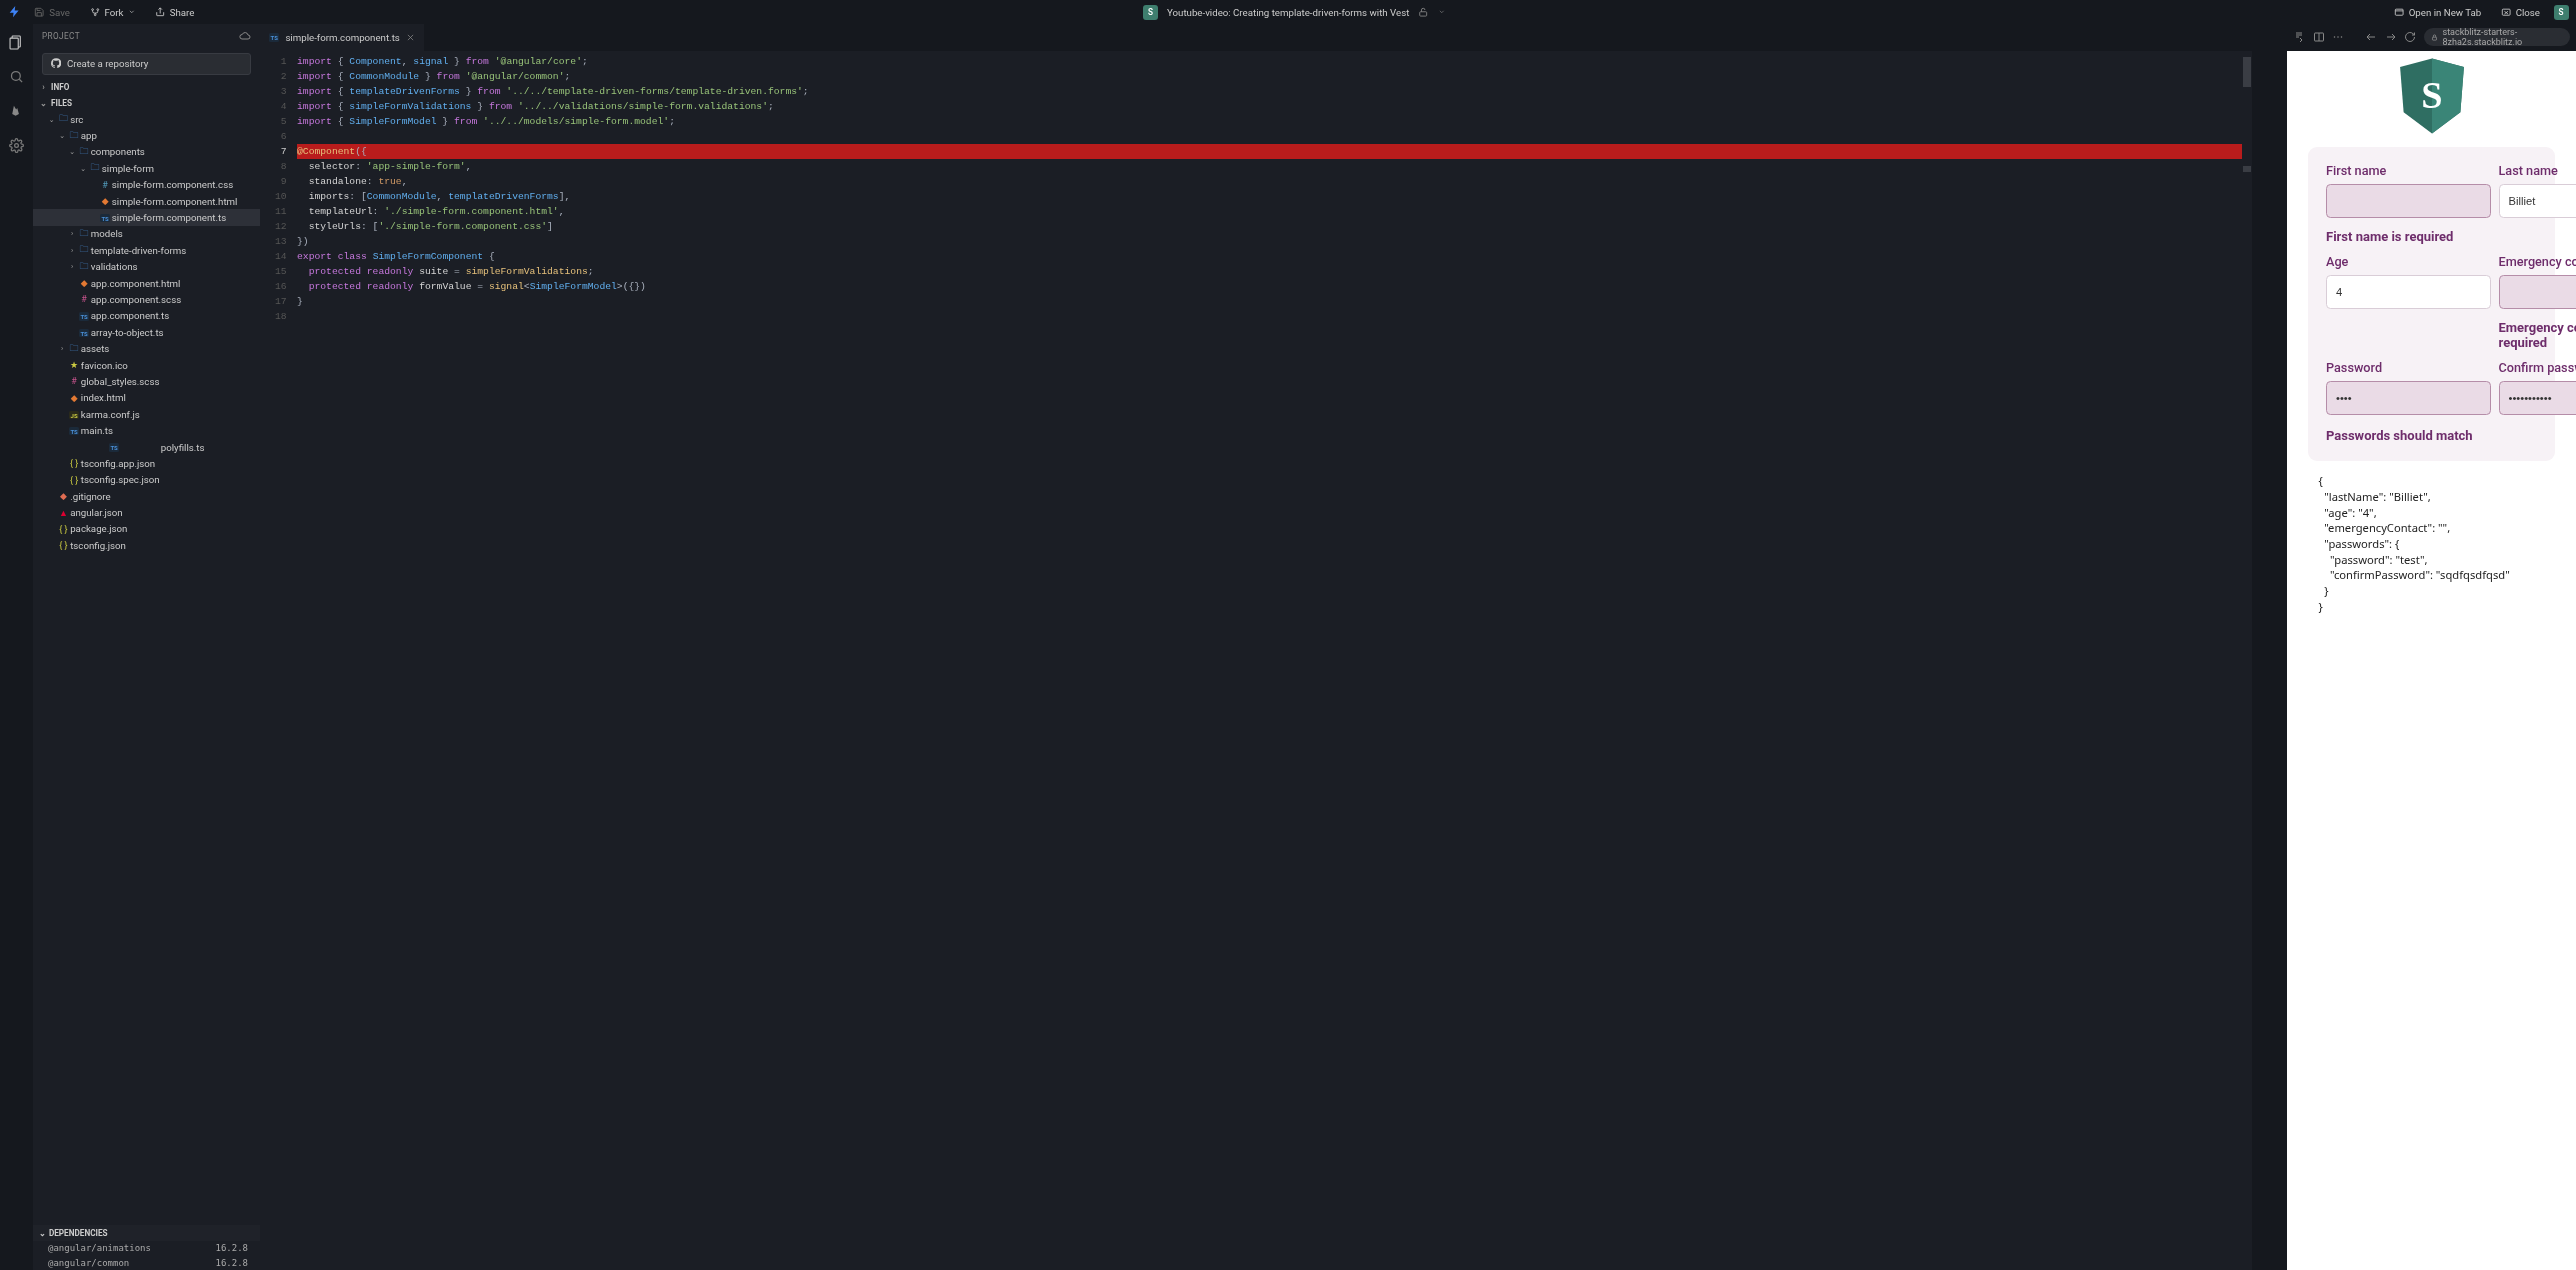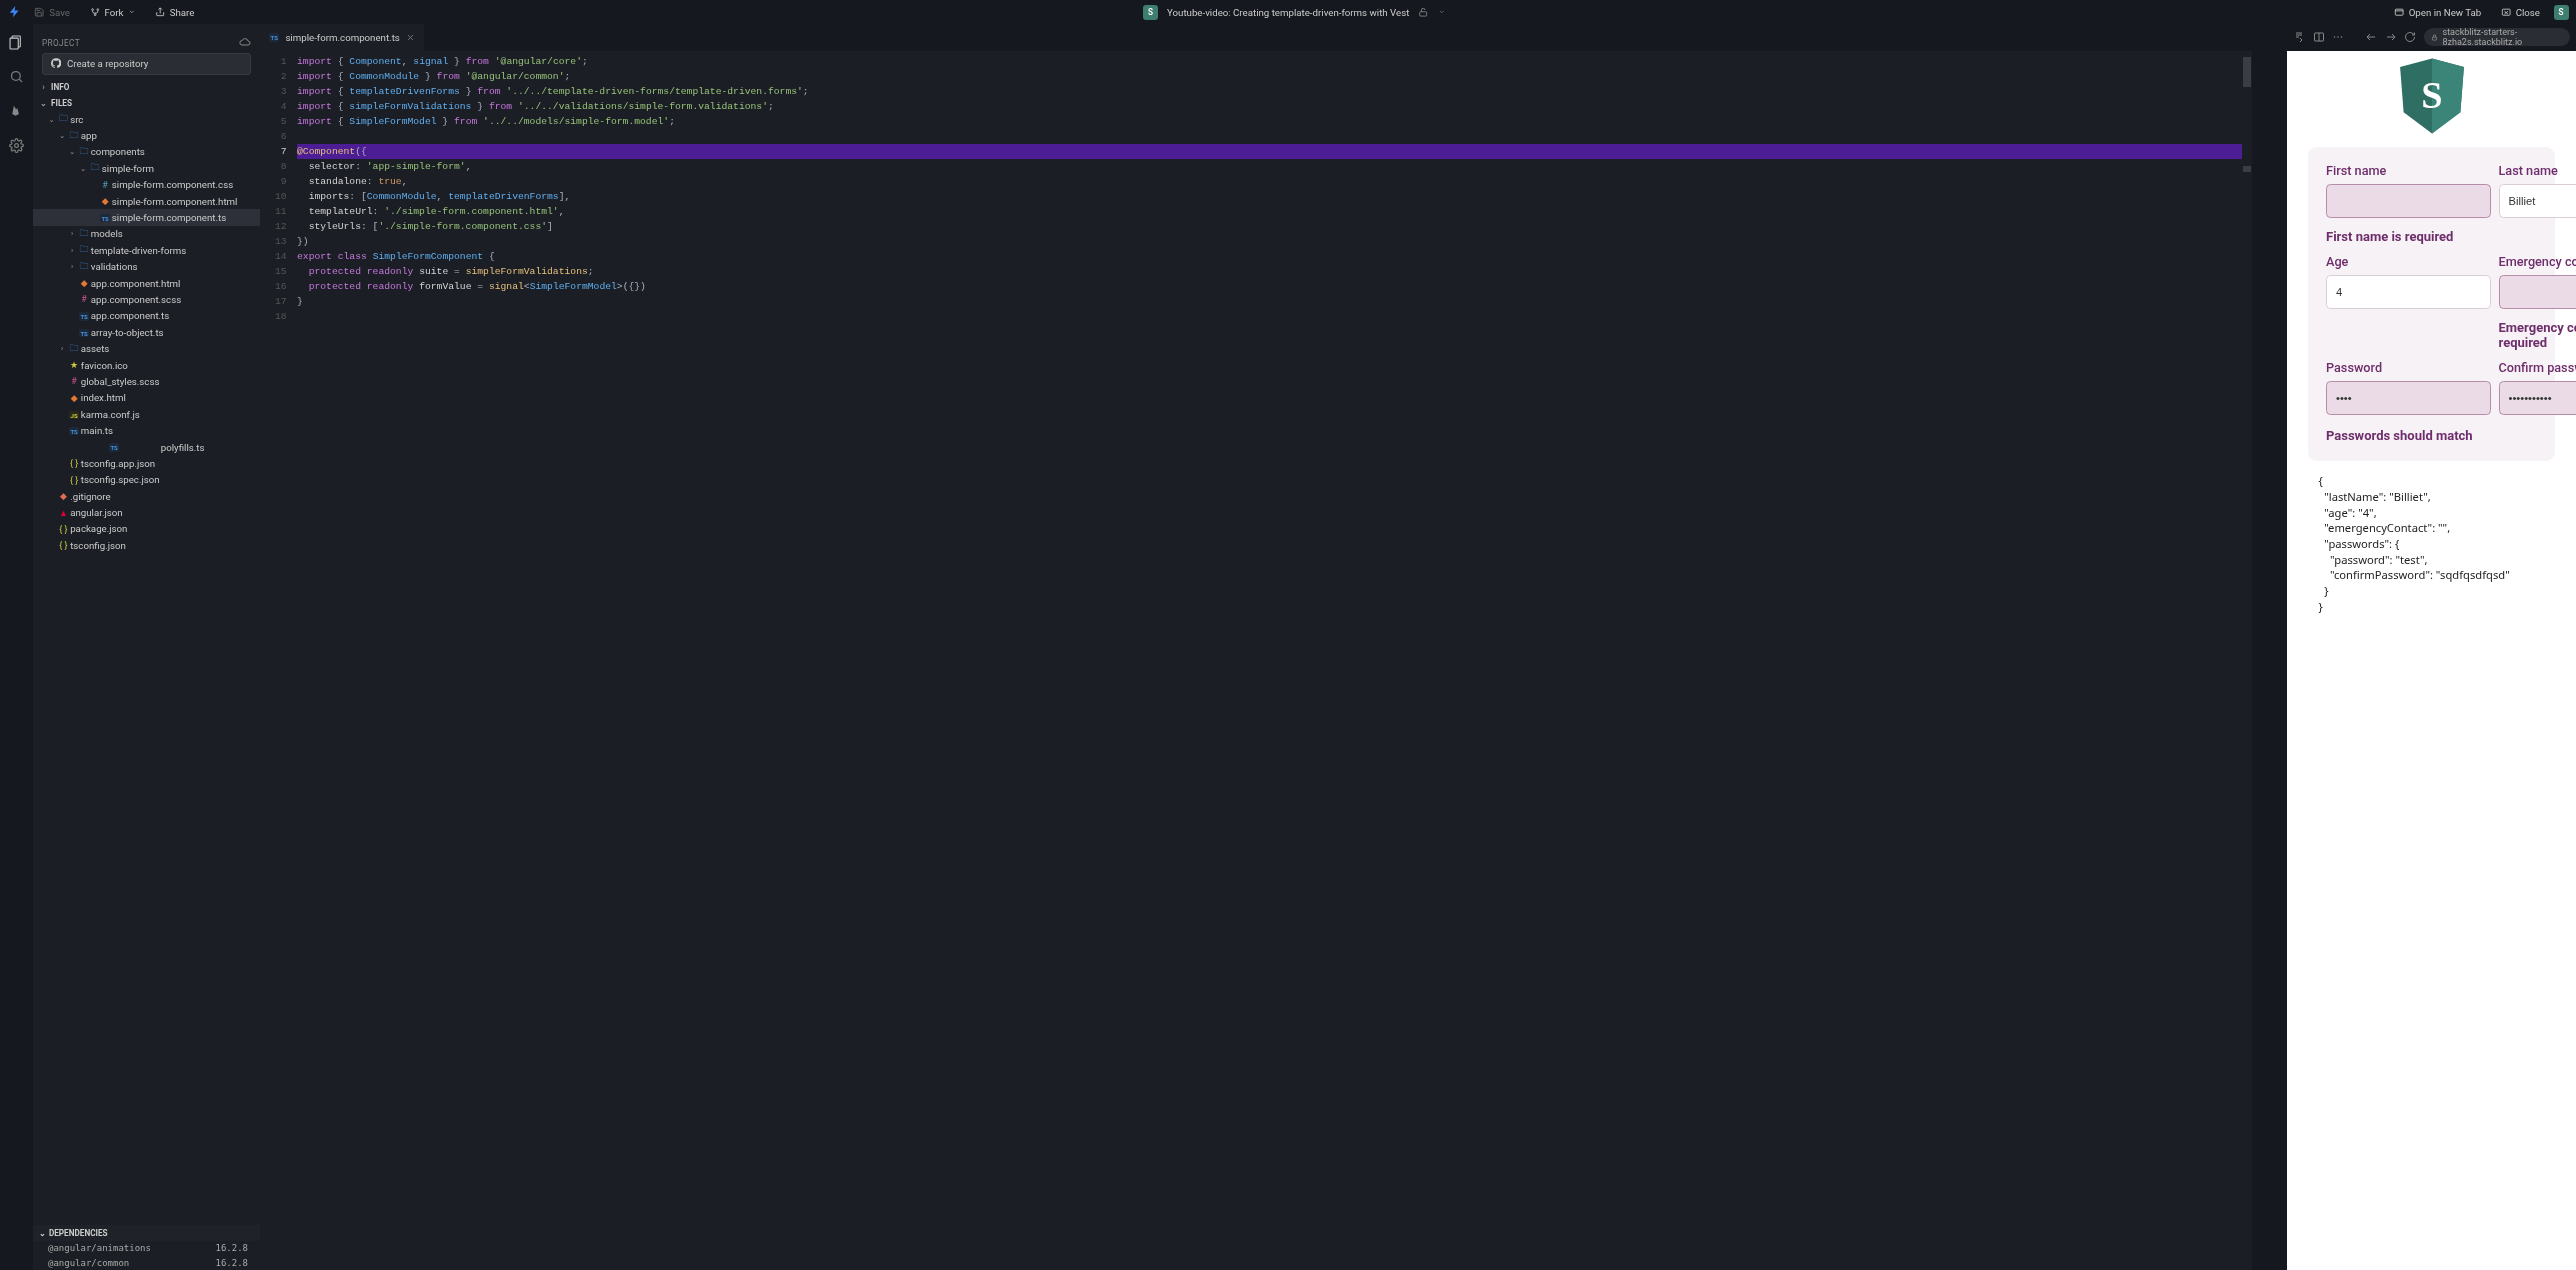--- a/index.html
+++ b/index.html
@@ -21,21 +21,21 @@
 .main { flex: 1; display: flex; min-height: 0; }
 
 
 .activitybar { width: 33px; background: #15181e; display: flex; flex-direction: column; align-items: center; padding-top: 7.5px; gap: 13.4px; flex-shrink: 0; }
 .activitybar .ab-item { width: 21px; height: 21px; display: flex; align-items: center; justify-content: center; color: #7a7a7a; cursor: pointer; }
 .activitybar .ab-item.active { color: #cccccc; }
 .activitybar .spacer { flex: 1; }
 
 
 .sidebar { width: 227px; background: #1b1e25; display: flex; flex-direction: column; flex-shrink: 0; }
-.sidebar-header { height: 24px; display: flex; align-items: flex-end; justify-content: space-between; padding: 0 9px; color: #8a8a8a; font-size: 8.2px; letter-spacing: 0.4px; }
+.sidebar-header { height: 24px; display: flex; align-items: center; justify-content: space-between; padding: 0 9px; color: #8a8a8a; font-size: 8.2px; letter-spacing: 0.4px; }
 .repo-btn { margin: 4.5px 9px; background: #2a2d33; border: 0.7px solid #383b42; border-radius: 3px; padding: 4.5px 7.5px; display: flex; align-items: center; gap: 6px; cursor: pointer; color:#ccc; }
 .section-head { display: flex; align-items: center; gap: 3px; padding: 3px 6px; font-size: 8.2px; font-weight: 700; color: #ccc; cursor: pointer; }
 .section-head .chev { width: 9px; text-align: center; color: #999; }
 .tree { flex: 1; overflow-y: auto; font-size: 9.7px; }
 .tree-row { display: flex; align-items: center; height: 16.4px; padding-right: 6px; cursor: pointer; white-space: nowrap; }
 .tree-row.selected { background: #2d3038; }
 .tree-row .chev { width: 10.4px; text-align: center; color: #999; font-size: 7.5px; }
 .tree-row .ficon { width: 13.4px; text-align: center; font-size: 9px; }
 .tree-row .label { color: #ccc; }
 .ic-folder { color: #4a90d9; }
@@ -57,21 +57,21 @@
 .editor-group { flex: 1; display: flex; flex-direction: column; min-width: 0; background: #1b1e25; }
 .tabs { height: 27px; background: #15181e; display: flex; align-items: stretch; }
 .tab { display: flex; align-items: center; gap: 6px; padding: 0 9px; background: #1b1e25; border-right: 0.7px solid #15181e; cursor: pointer; }
 .tab .close { color: #888; }
 .editor-area { flex: 1; display: flex; overflow: auto; font-family: Menlo, Monaco, "Courier New", monospace; font-size: 9.7px; line-height: 15px; position: relative; padding-top: 3px; }
 .gutter { width: 37px; text-align: right; color: #555; padding-right: 10.4px; user-select: none; }
 .gutter .ln { height: 15px; }
 .gutter .ln.active { color: #ccc; }
 .code { flex: 1; white-space: pre; color: #d4d4d4; }
 .code .line { height: 15px; }
-.code .line.active { background: #4c1d95; }
+.code .line.active { background: #b91c1c; }
 .tok-kw { color: #c678dd; }
 .tok-fn { color: #e5c07b; }
 .tok-str { color: #98c379; }
 .tok-type { color: #61afef; }
 .tok-punc { color: #abb2bf; }
 .tok-prop { color: #d4d4d4; }
 .tok-bool { color:#d19a66; }
 .minimap { width: 10.4px; background:#1b1e25; position:relative; }
 .minimap .mm-block { position:absolute; right:1.5px; width:7.5px; background:#3a3d44; }
 

